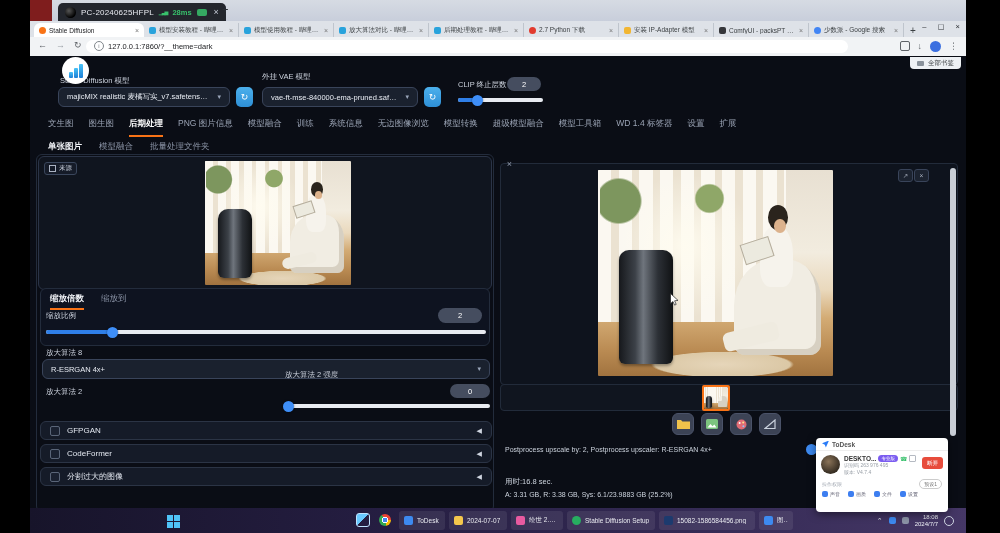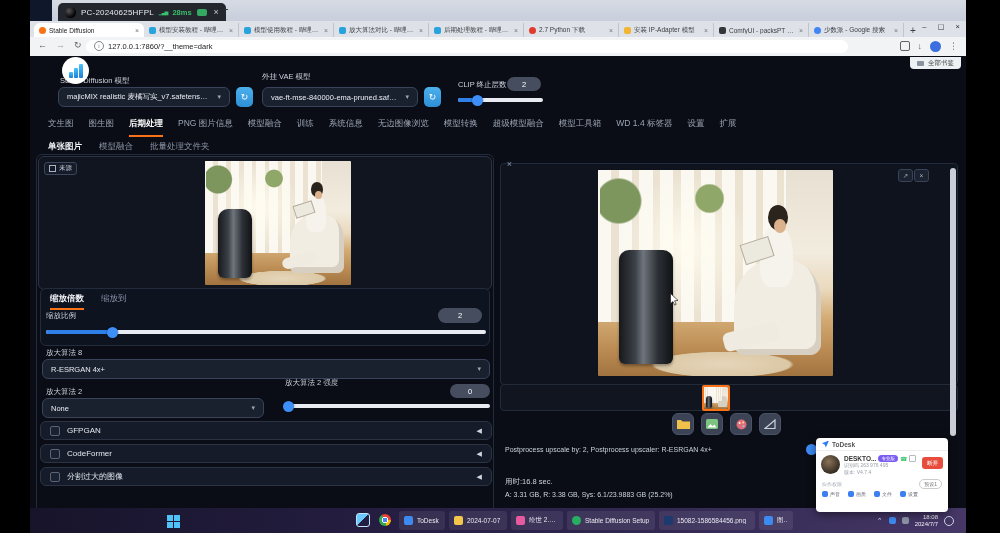--- a/index.html
+++ b/index.html
@@ -1,17 +1,17 @@
 <!DOCTYPE html>
 <html><head>
 <meta charset="utf-8">
 <style>
   html,body{margin:0;padding:0;background:#000;width:1000px;height:533px;overflow:hidden;
     font-family:"Liberation Sans",sans-serif;-webkit-font-smoothing:antialiased;}
-  #screen{position:absolute;left:30px;top:0;width:936px;height:533px;background:#0f172a;overflow:hidden;}
+  #screen{position:absolute;left:30px;top:0;width:936px;height:533px;background:#7f1d1d;overflow:hidden;}
 
   
   .rbar{position:absolute;left:22px;top:0;right:0;height:21px;background:linear-gradient(#d6dbe3,#c8cedb);}
   .rtab{position:absolute;left:6px;top:3px;height:18px;min-width:150px;background:#23262d;border-radius:5px 5px 0 0;
     display:flex;align-items:center;gap:5px;padding:0 7px;}
   .ricon{width:11px;height:11px;border-radius:50%;background:radial-gradient(circle at 35% 35%,#555,#000 70%);flex:0 0 auto;}
   .rname{font-size:8px;color:#e8eaf0;letter-spacing:.2px;white-space:nowrap;}
   .rlatbars{font-size:5px;color:#38c16c;letter-spacing:-1px;}
   .rlat{font-size:7.5px;color:#38c16c;font-weight:bold;}
   .rbadge{width:10px;height:7px;border-radius:2px;background:#38c16c;opacity:.85;}
@@ -356,25 +356,21 @@
       <div class="shandle" style="left:calc(15% - 5px)"></div>
   </div>
 
   <div class="fldlabel" style="left:16px;top:348px">放大算法 8</div>
   <div class="dd" style="left:12px;top:359px;width:448px">
     <span class="ddt">R-ESRGAN 4x+</span>
     <span class="caret">▾</span>
   </div>
 
   <div class="fldlabel" style="left:16px;top:387px">放大算法 2</div>
-  <div class="dd" style="left:12px;top:398px;width:222px">
-    <span class="ddt">None</span>
-    <span class="caret">▾</span>
-  </div>
-  <div class="fldlabel" style="left:255px;top:378px">放大算法 2 强度</div>
+  <div class="fldlabel" style="left:255px;top:370px">放大算法 2 强度</div>
   <div class="valpill" style="left:420px;top:384px;width:40px;height:14px">0</div>
   <div class="slider" style="left:255px;top:404px;width:205px">
     <div class="sfill" style="width:0%"></div>
       <div class="shandle" style="left:-2px"></div>
   </div>
 
   <div class="acc" style="top:421px">
     <span class="chk"></span>
     <span class="accl">GFPGAN</span>
     <span class="accarrow">◀</span>

